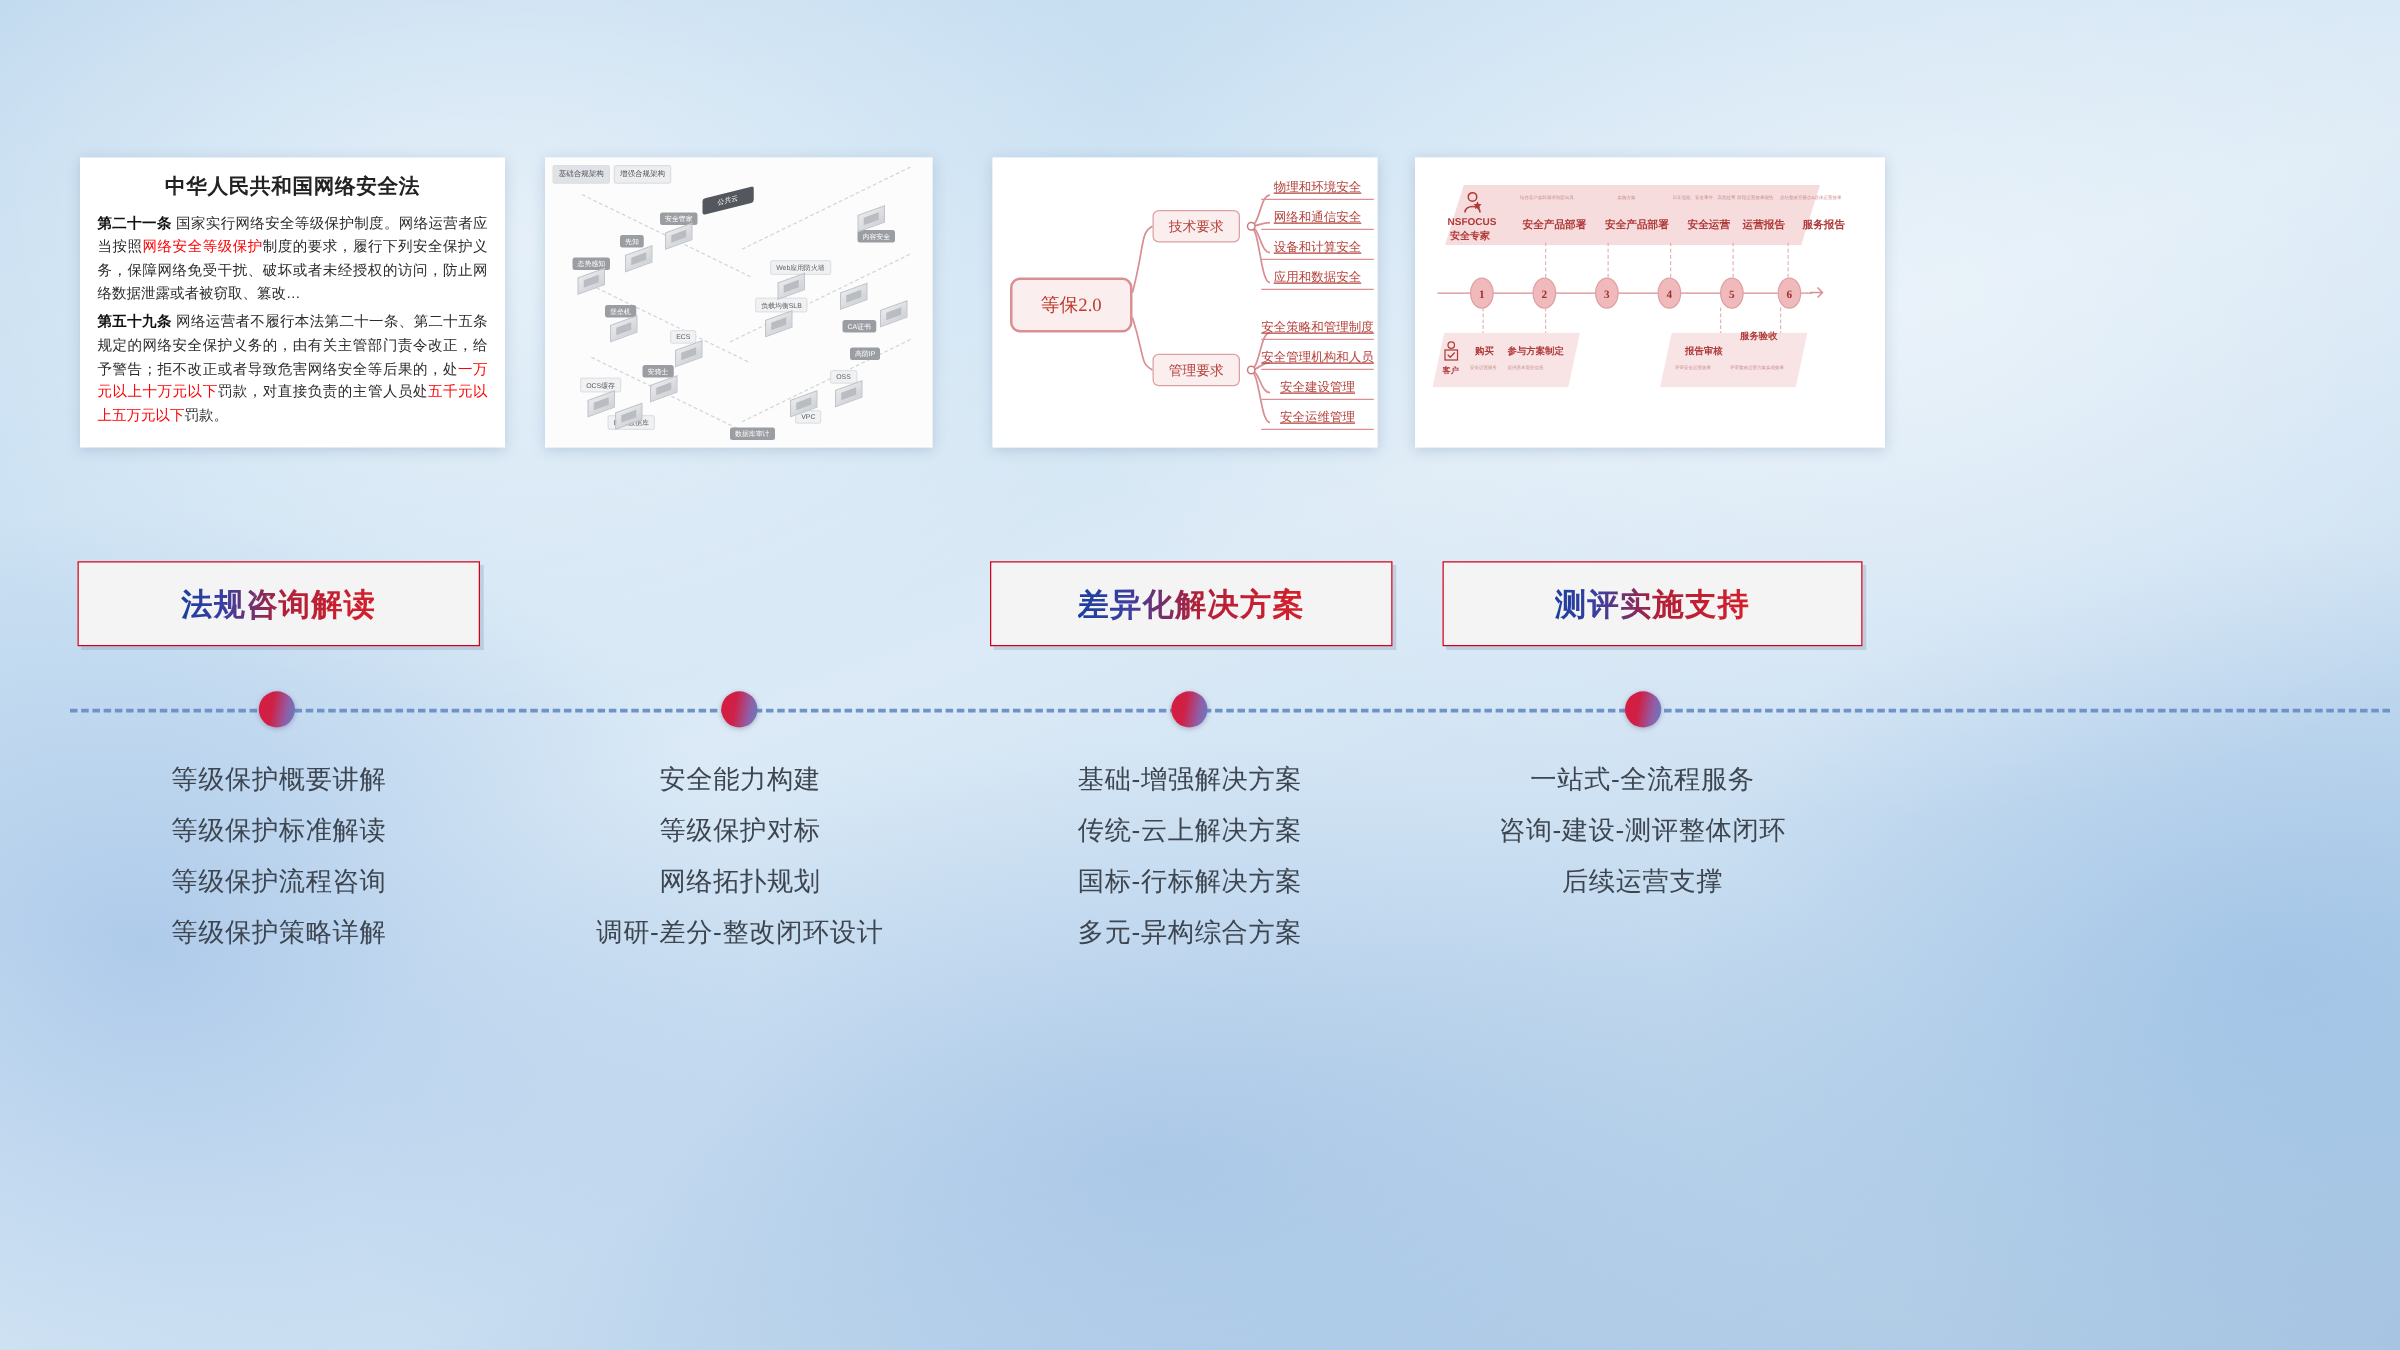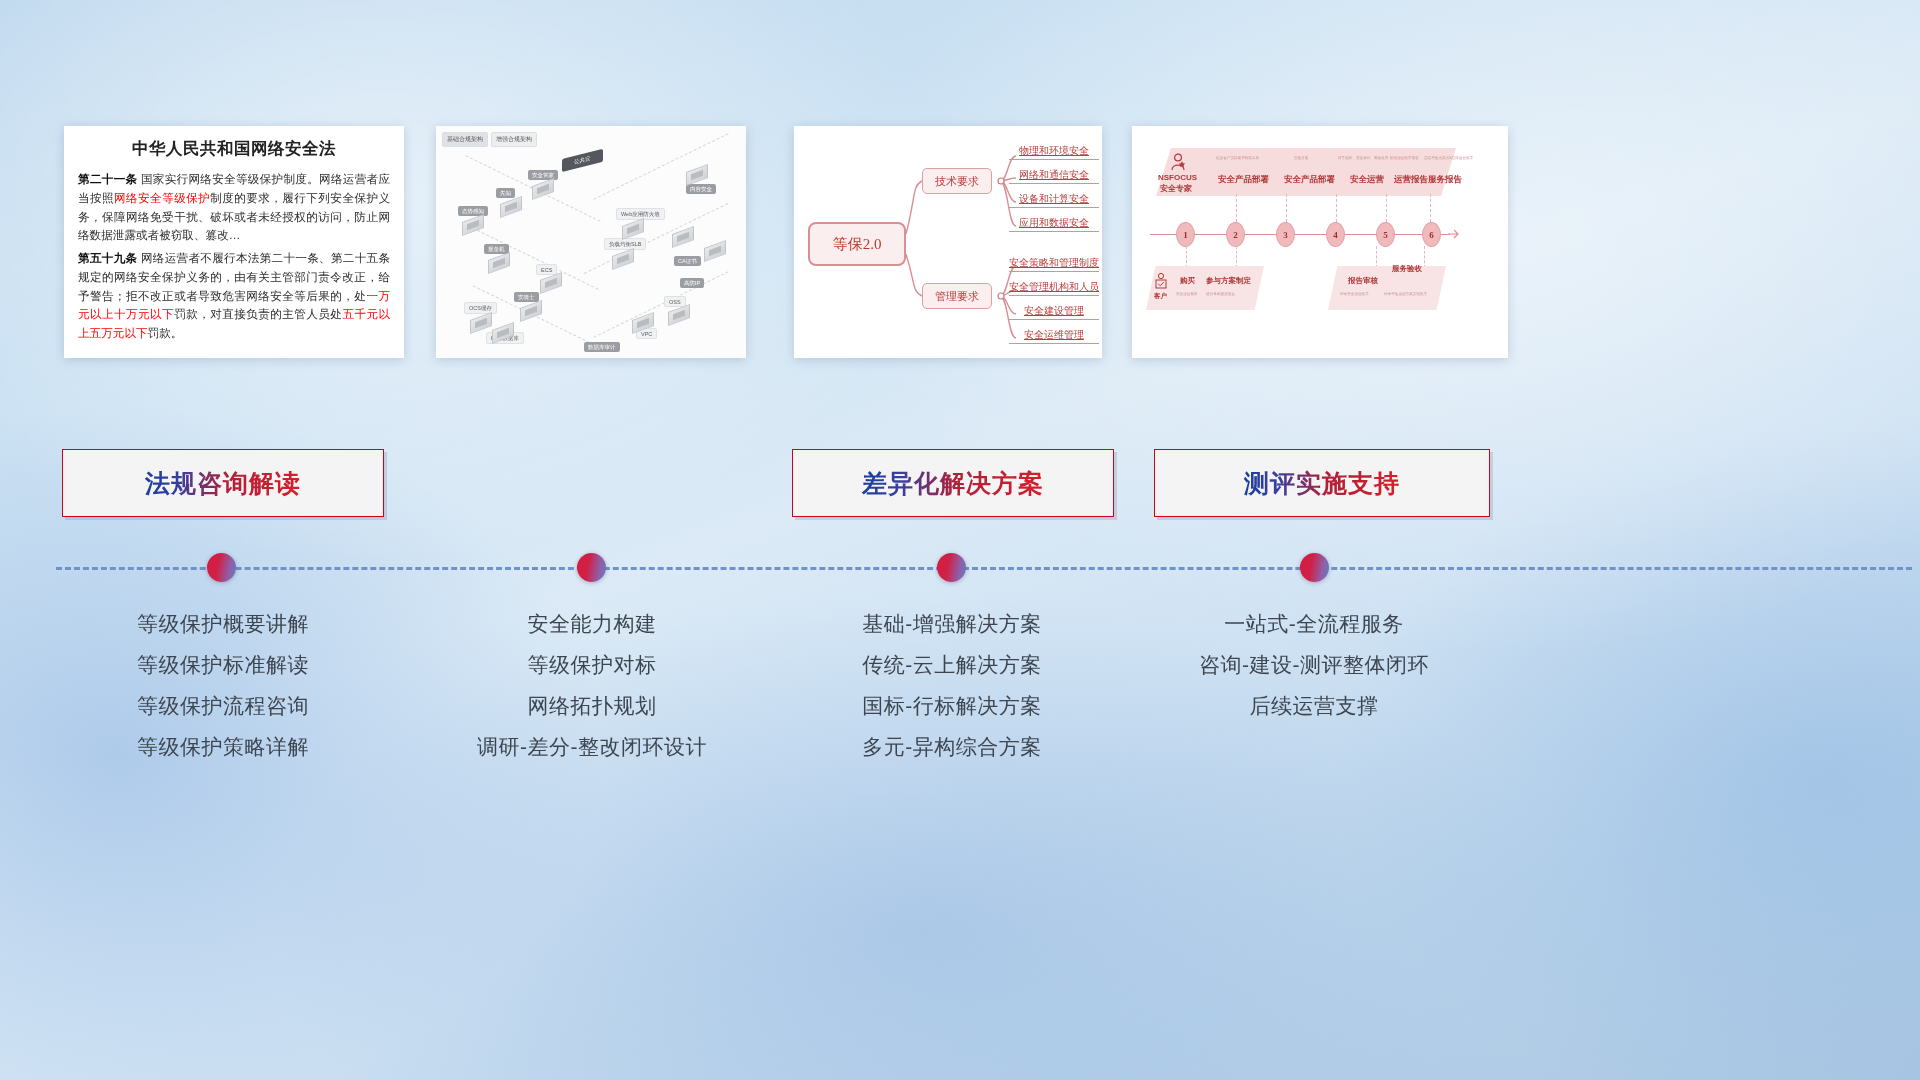--- a/index.html
+++ b/index.html
@@ -271,21 +271,21 @@
       <div class="bs" style="left:162px;top:30px;font-size:3.6px;">实施方案</div>
       <div class="bt" style="left:152px;top:48px;font-size:8.5px;">安全产品部署</div>
 
       <div class="bs" style="left:206px;top:30px;font-size:3.6px;">日常巡检、安全事件、高危处置</div>
       <div class="bt" style="left:218px;top:48px;font-size:8.5px;">安全运营</div>
 
       <div class="bs" style="left:258px;top:30px;font-size:3.6px;">阶段运营效果报告</div>
       <div class="bt" style="left:262px;top:48px;font-size:8.5px;">运营报告</div>
 
       <div class="bs" style="left:292px;top:30px;font-size:3.6px;">总结整改完善点&amp;总体运营效果</div>
-      <div class="bt" style="left:296px;top:48px;font-size:8.5px;">服务报告</div>
+      <div class="bt" style="left:296px;top:48px;font-size:8.5px;padding-left:14px;">服务报告</div>
 
       <div class="axis"></div>
       <svg style="position:absolute;left:316px;top:102px;width:14px;height:14px;" viewBox="0 0 14 14">
         <path d="M0 6 L10 6 M6 2 L10 6 L6 10" stroke="#d98f93" stroke-width="1.2" fill="none"></path>
       </svg>
 
       <div class="dot" style="left:44px;">1</div>
       <div class="dot" style="left:94px;">2</div>
       <div class="dot" style="left:144px;">3</div>
       <div class="dot" style="left:194px;">4</div>

